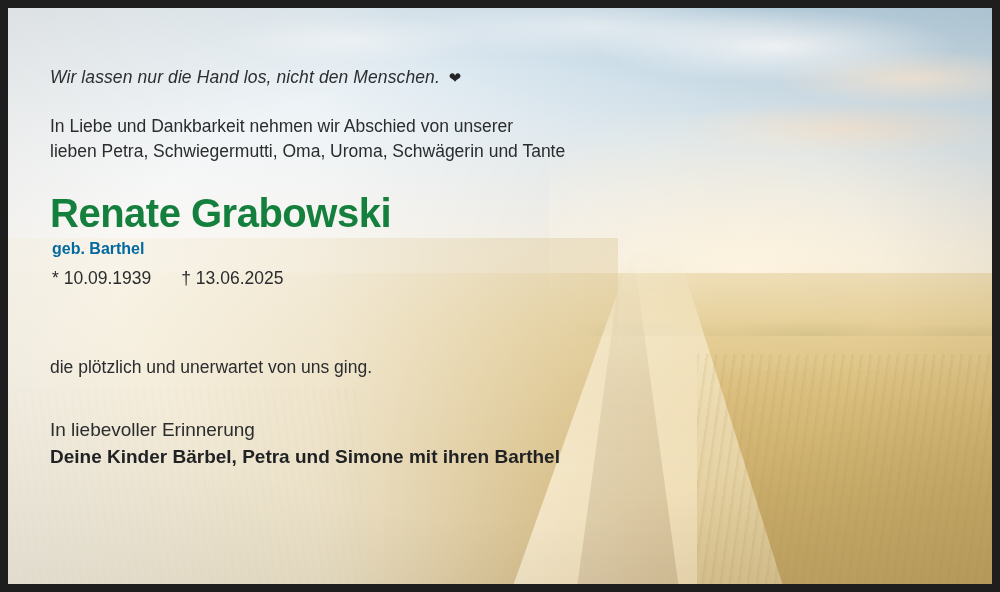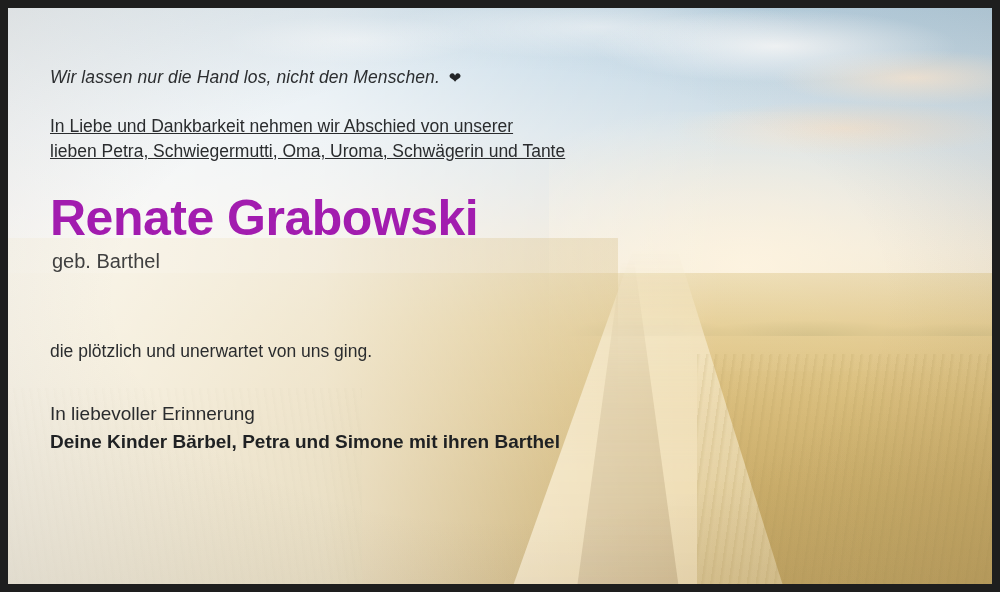--- a/index.html
+++ b/index.html
@@ -174,35 +174,35 @@
     font-size: 15px;
     line-height: 1;
     color: #232527;
     display: inline-block;
   }
   .intro {
     font-size: 17.5px;
     line-height: 1.42;
     margin: 0 0 28px 4px;
     color: #2a2c2e;
-    text-decoration: underline;
   }
   .intro div { white-space: nowrap; }
   .name {
-    font-size: 50px;
+    font-size: 40px;
     font-weight: 700;
     letter-spacing: -0.5px;
     line-height: 1.05;
     margin: 0 0 6px 4px;
-    color: #a21caf;
+    color: #15803d;
   }
   .maiden {
-    font-size: 20px;
+    font-size: 16px;
     margin: 0 0 10px 6px;
-    color: #404040;
+    color: #0369a1;
+    font-weight: bold;
   }
   .dates {
     font-size: 17.5px;
     margin: 0 0 0 6px;
     color: #2a2c2e;
     display: flex;
     gap: 30px;
   }
   .dates .birth, .dates .death { white-space: nowrap; }
   .passing {
@@ -253,20 +253,24 @@
       </div>
 
       <div class="intro">
         <div>In Liebe und Dankbarkeit nehmen wir Abschied von unserer</div>
         <div>lieben Petra, Schwiegermutti, Oma, Uroma, Schwägerin und Tante</div>
       </div>
 
       <div class="name">Renate Grabowski</div>
       <div class="maiden">geb. Barthel</div>
 
+      <div class="dates">
+        <span class="birth">* 10.09.1939</span>
+        <span class="death">† 13.06.2025</span>
+      </div>
 
       <div class="passing">die plötzlich und unerwartet von uns ging.</div>
 
       <div class="memory">
         <div>In liebevoller Erinnerung</div>
         <div class="family">Deine Kinder Bärbel, Petra und Simone mit ihren Barthel</div>
       </div>
 
 
     </div>

